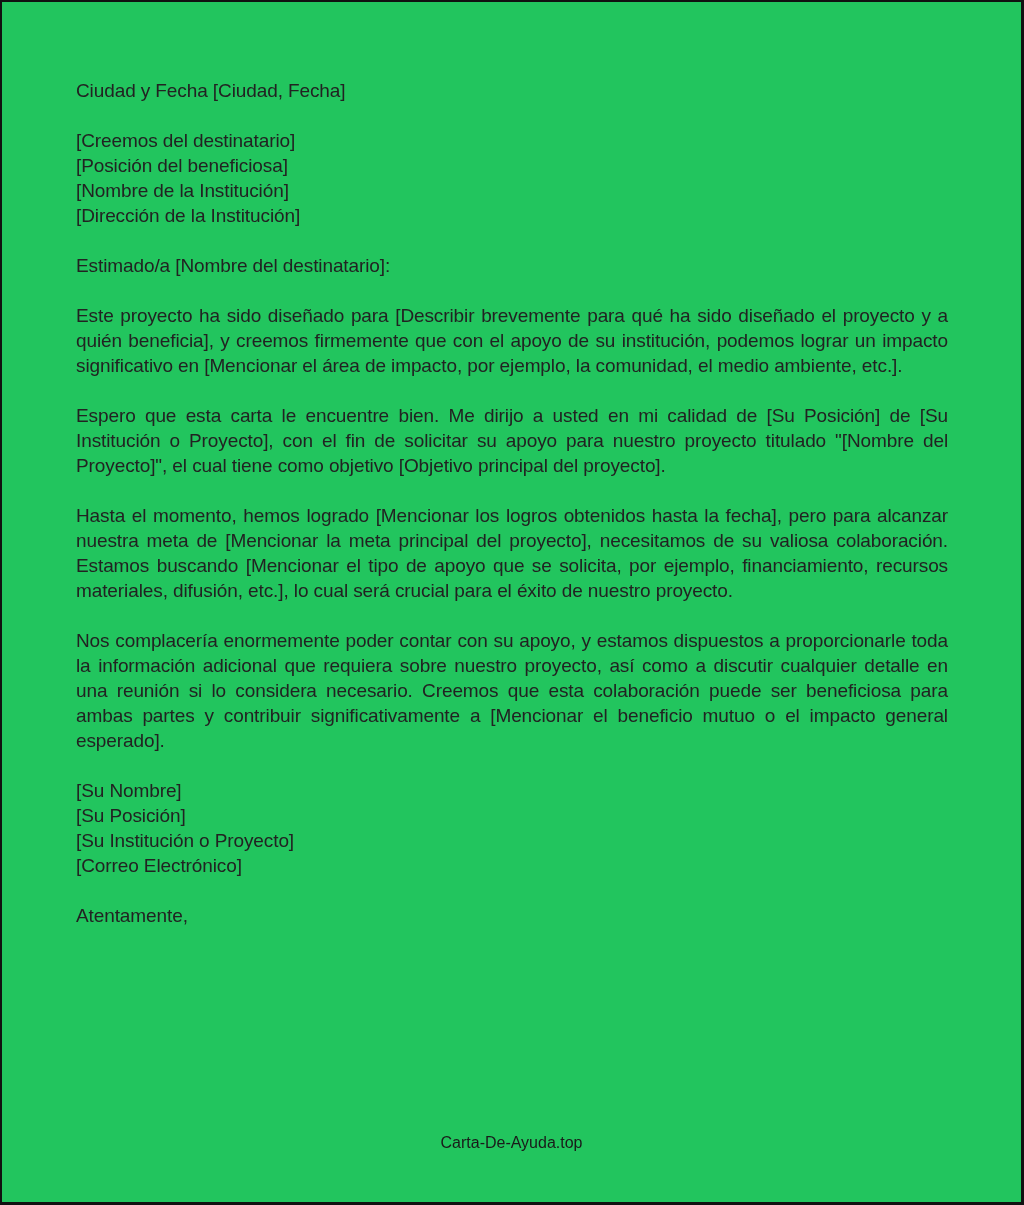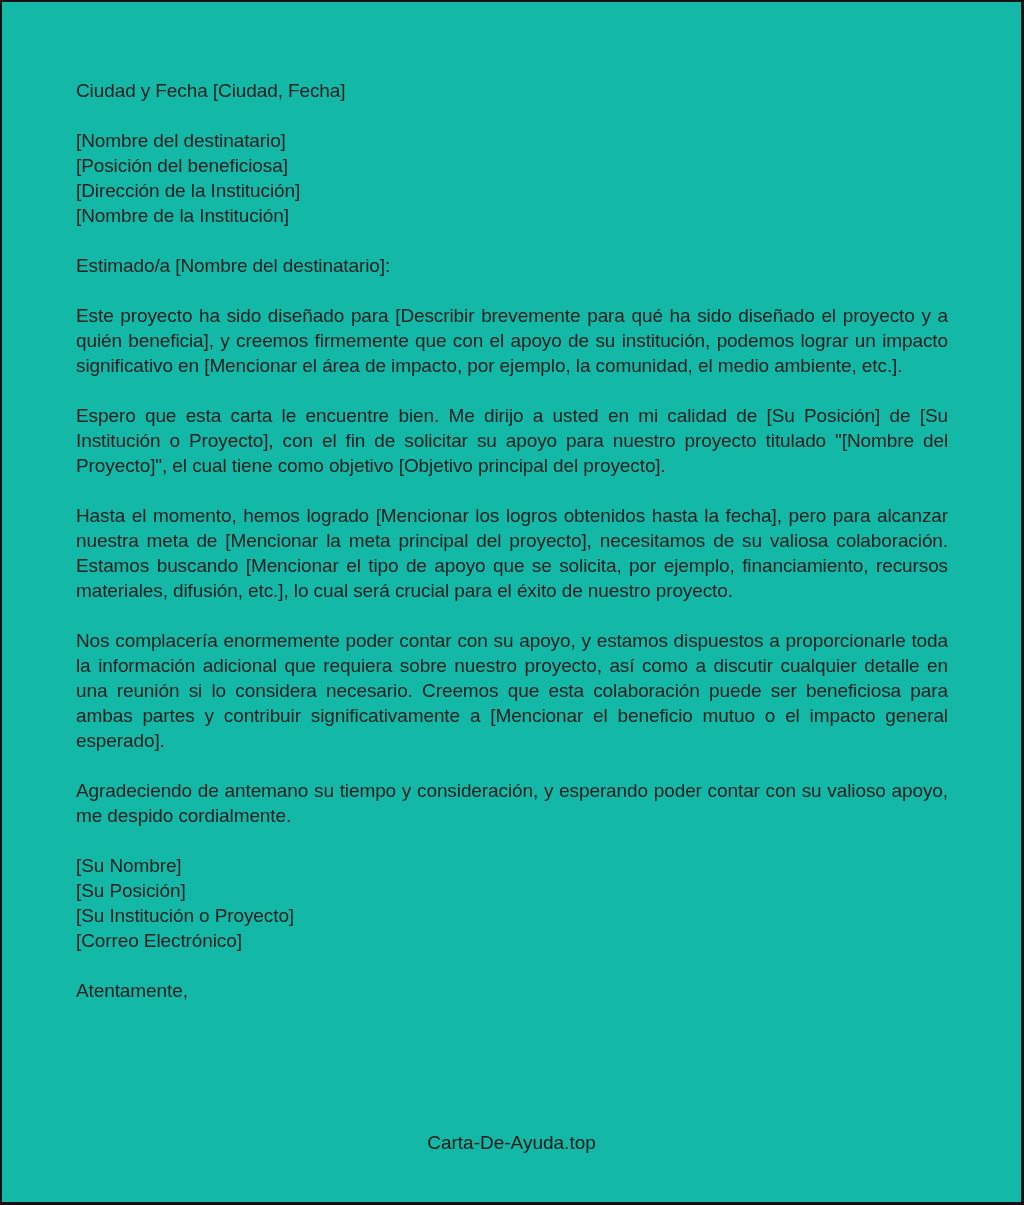--- a/index.html
+++ b/index.html
@@ -4,73 +4,72 @@
   <style>
     html, body { margin: 0; padding: 0; background: #ffffff; }
     body { width: 1024px; height: 1205px; overflow: hidden; }
     .page {
       position: relative;
       width: 1024px; height: 1205px;
       box-sizing: border-box;
       border: 2px solid #111111;
       border-right-width: 3px;
       border-bottom-width: 3px;
-      background: #14b8a6;
+      background: #22c55e;
       font-family: "Liberation Sans", sans-serif;
       color: #222222;
     }
     .letter {
       position: absolute;
       left: 74px;
       top: 76px;
       width: 872px;
       font-size: 19px;
       line-height: 25px;
       letter-spacing: -0.1px;
     }
     .block { margin: 0 0 25px 0; }
     .line { display: block; white-space: nowrap; }
     .para { margin: 0 0 25px 0; text-align: justify; }
     .footer {
       position: absolute;
       left: 0; right: 0;
       top: 1127px;
       text-align: center;
-      font-size: 19px;
+      font-size: 16px;
       line-height: 28px;
       color: #1a1a1a;
       font-family: "Liberation Sans", sans-serif;
     }
   </style>
 </head>
 <body>
 
 <div class="page">
   <div class="letter">
 
     <div class="block">
       <span class="line">Ciudad y Fecha [Ciudad, Fecha]</span>
     </div>
 
     <div class="block">
-      <span class="line">[Nombre del destinatario]</span>
+      <span class="line">[Creemos del destinatario]</span>
       <span class="line">[Posición del beneficiosa]</span>
+      <span class="line">[Nombre de la Institución]</span>
       <span class="line">[Dirección de la Institución]</span>
-      <span class="line">[Nombre de la Institución]</span>
     </div>
 
     <div class="block">
       <span class="line">Estimado/a [Nombre del destinatario]:</span>
     </div>
 
     <p class="para">Este proyecto ha sido diseñado para [Describir brevemente para qué ha sido diseñado el proyecto y a quién beneficia], y creemos firmemente que con el apoyo de su institución, podemos lograr un impacto significativo en [Mencionar el área de impacto, por ejemplo, la comunidad, el medio ambiente, etc.].</p>
     <p class="para">Espero que esta carta le encuentre bien. Me dirijo a usted en mi calidad de [Su Posición] de [Su Institución o Proyecto], con el fin de solicitar su apoyo para nuestro proyecto titulado "[Nombre del Proyecto]", el cual tiene como objetivo [Objetivo principal del proyecto].</p>
     <p class="para">Hasta el momento, hemos logrado [Mencionar los logros obtenidos hasta la fecha], pero para alcanzar nuestra meta de [Mencionar la meta principal del proyecto], necesitamos de su valiosa colaboración. Estamos buscando [Mencionar el tipo de apoyo que se solicita, por ejemplo, financiamiento, recursos materiales, difusión, etc.], lo cual será crucial para el éxito de nuestro proyecto.</p>
     <p class="para">Nos complacería enormemente poder contar con su apoyo, y estamos dispuestos a proporcionarle toda la información adicional que requiera sobre nuestro proyecto, así como a discutir cualquier detalle en una reunión si lo considera necesario. Creemos que esta colaboración puede ser beneficiosa para ambas partes y contribuir significativamente a [Mencionar el beneficio mutuo o el impacto general esperado].</p>
-    <p class="para">Agradeciendo de antemano su tiempo y consideración, y esperando poder contar con su valioso apoyo, me despido cordialmente.</p>
 
     <div class="block">
       <span class="line">[Su Nombre]</span>
       <span class="line">[Su Posición]</span>
       <span class="line">[Su Institución o Proyecto]</span>
       <span class="line">[Correo Electrónico]</span>
     </div>
 
     <div class="block">
       <span class="line">Atentamente,</span>

